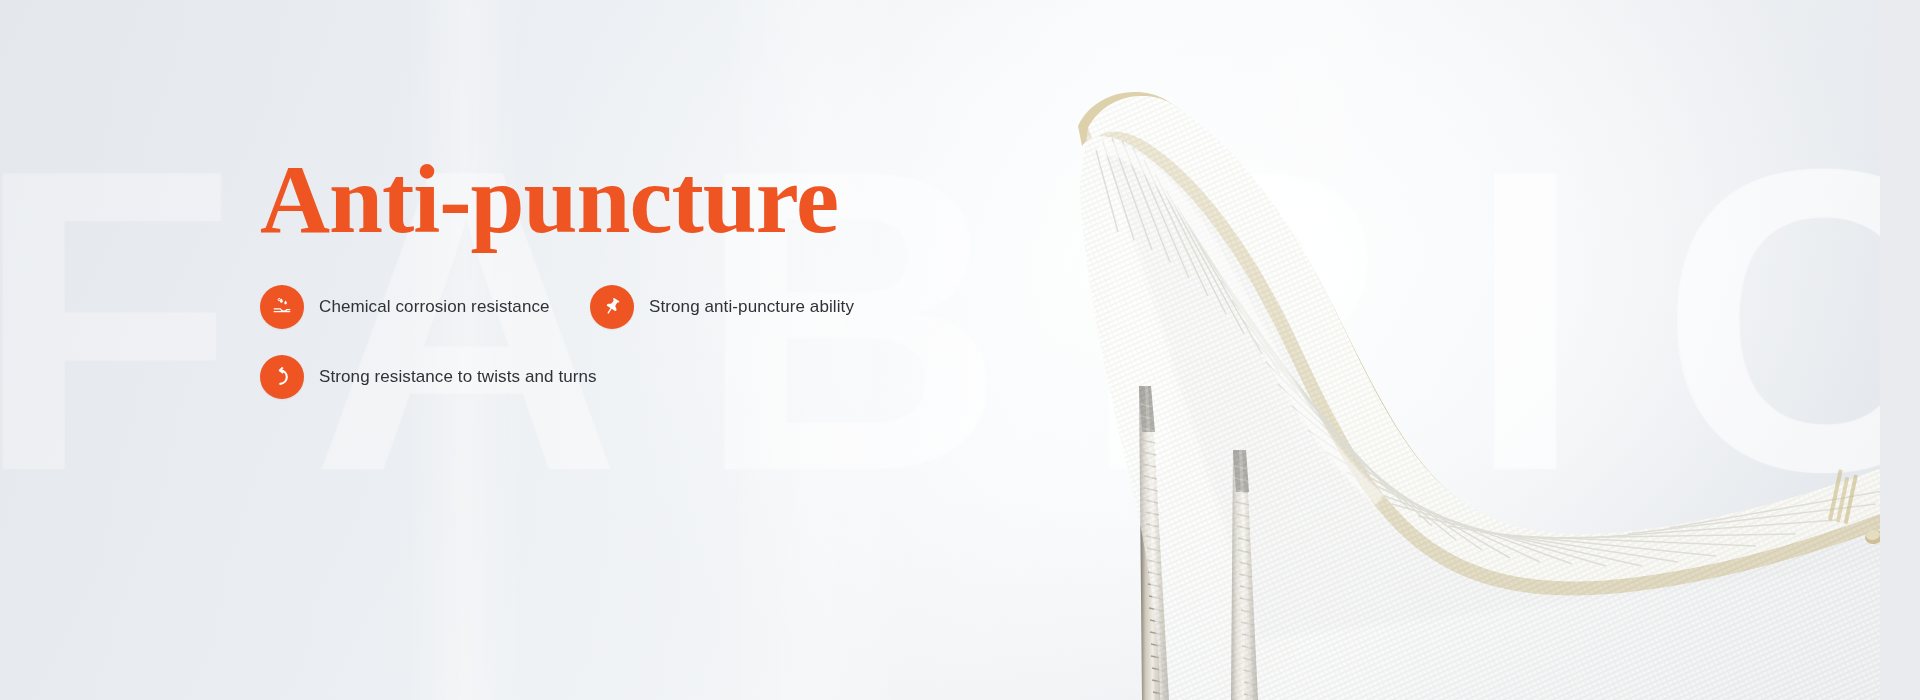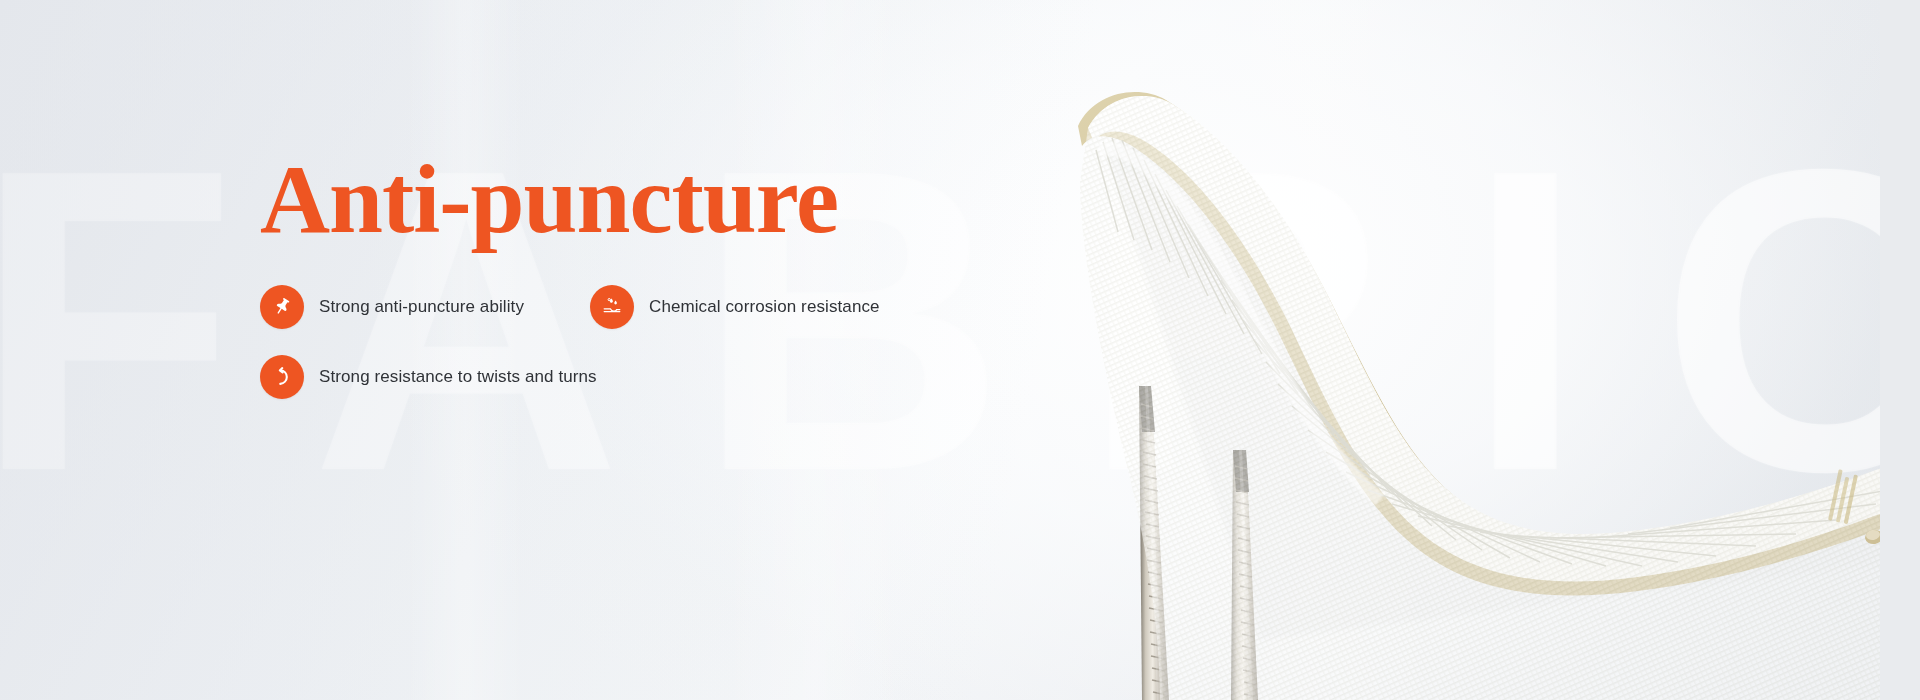--- a/index.html
+++ b/index.html
@@ -262,46 +262,46 @@
     </g>
   </svg>
 
   <div id="content">
     <h1 id="title">Anti-puncture</h1>
 
     <div class="feature-grid">
 
       <div class="feature">
         <span class="ficon">
-          <svg width="24" height="24" viewBox="0 0 24 24" fill="none">
-            <g transform="rotate(32 12 12)">
-              <path d="M9.4 3.2h5.2c.5 0 .9.4.9.9s-.4.9-.9.9h-.5v3.4c0 .8.4 1.5 1.1 1.9l1.3.8c.6.4 1 1 1 1.7 0 .5-.4.9-.9.9h-3.9v5.3c0 .5-.3.8-.7.8s-.7-.3-.7-.8v-5.3H7.4c-.5 0-.9-.4-.9-.9 0-.7.4-1.3 1-1.7l1.3-.8c.7-.4 1.1-1.1 1.1-1.9V5h-.5c-.5 0-.9-.4-.9-.9s.4-.9.9-.9z" fill="#ffffff"></path>
-            </g>
-          </svg>
-        </span>
-        <span class="flabel">Strong anti-puncture ability</span>
-      </div>
-
-      <div class="feature">
-        <span class="ficon">
           <svg width="26" height="26" viewBox="0 0 26 26" fill="none">
             <path d="M12.4 4.4c.9 1.2 1.5 2.1 1.5 2.8 0 .9-.7 1.5-1.5 1.5s-1.5-.6-1.5-1.5c0-.7.6-1.6 1.5-2.8z" fill="#fff"></path>
             <path d="M16.6 6.6c.8 1.1 1.3 1.9 1.3 2.5 0 .8-.6 1.4-1.3 1.4s-1.3-.6-1.3-1.4c0-.6.5-1.4 1.3-2.5z" fill="#fff"></path>
             <circle cx="10.2" cy="5.6" r="1.1" stroke="#fff" stroke-width="1" fill="none"></circle>
             <path d="M5.2 14.8h6.1c.7 1.5 2.2 2.4 3.6 2.4 1.2 0 2.2-.6 2.9-1.6" stroke="#fff" stroke-width="1.3" fill="none" stroke-linecap="round"></path>
             <path d="M5.2 17.6h15.6" stroke="#fff" stroke-width="1.3" stroke-linecap="round"></path>
             <path d="M17.8 15.6h3" stroke="#fff" stroke-width="1.3" stroke-linecap="round"></path>
           </svg>
         </span>
         <span class="flabel">Chemical corrosion resistance</span>
       </div>
 
       <div class="feature">
         <span class="ficon">
           <svg width="24" height="24" viewBox="0 0 24 24" fill="none">
+            <g transform="rotate(32 12 12)">
+              <path d="M9.4 3.2h5.2c.5 0 .9.4.9.9s-.4.9-.9.9h-.5v3.4c0 .8.4 1.5 1.1 1.9l1.3.8c.6.4 1 1 1 1.7 0 .5-.4.9-.9.9h-3.9v5.3c0 .5-.3.8-.7.8s-.7-.3-.7-.8v-5.3H7.4c-.5 0-.9-.4-.9-.9 0-.7.4-1.3 1-1.7l1.3-.8c.7-.4 1.1-1.1 1.1-1.9V5h-.5c-.5 0-.9-.4-.9-.9s.4-.9.9-.9z" fill="#ffffff"></path>
+            </g>
+          </svg>
+        </span>
+        <span class="flabel">Strong anti-puncture ability</span>
+      </div>
+
+      <div class="feature">
+        <span class="ficon">
+          <svg width="24" height="24" viewBox="0 0 24 24" fill="none">
             <path d="M10.6 5.2c3.6.5 6.2 3.3 6.2 6.8 0 3.6-2.8 6.5-6.5 6.9" stroke="#ffffff" stroke-width="2.1" stroke-linecap="round" fill="none"></path>
             <path d="M12.3 3.1 L9.8 5.4 L12.6 7.4" stroke="#ffffff" stroke-width="2.1" stroke-linecap="round" stroke-linejoin="round" fill="none"></path>
           </svg>
         </span>
         <span class="flabel">Strong resistance to twists and turns</span>
       </div>
 
 
     </div>
   </div>

